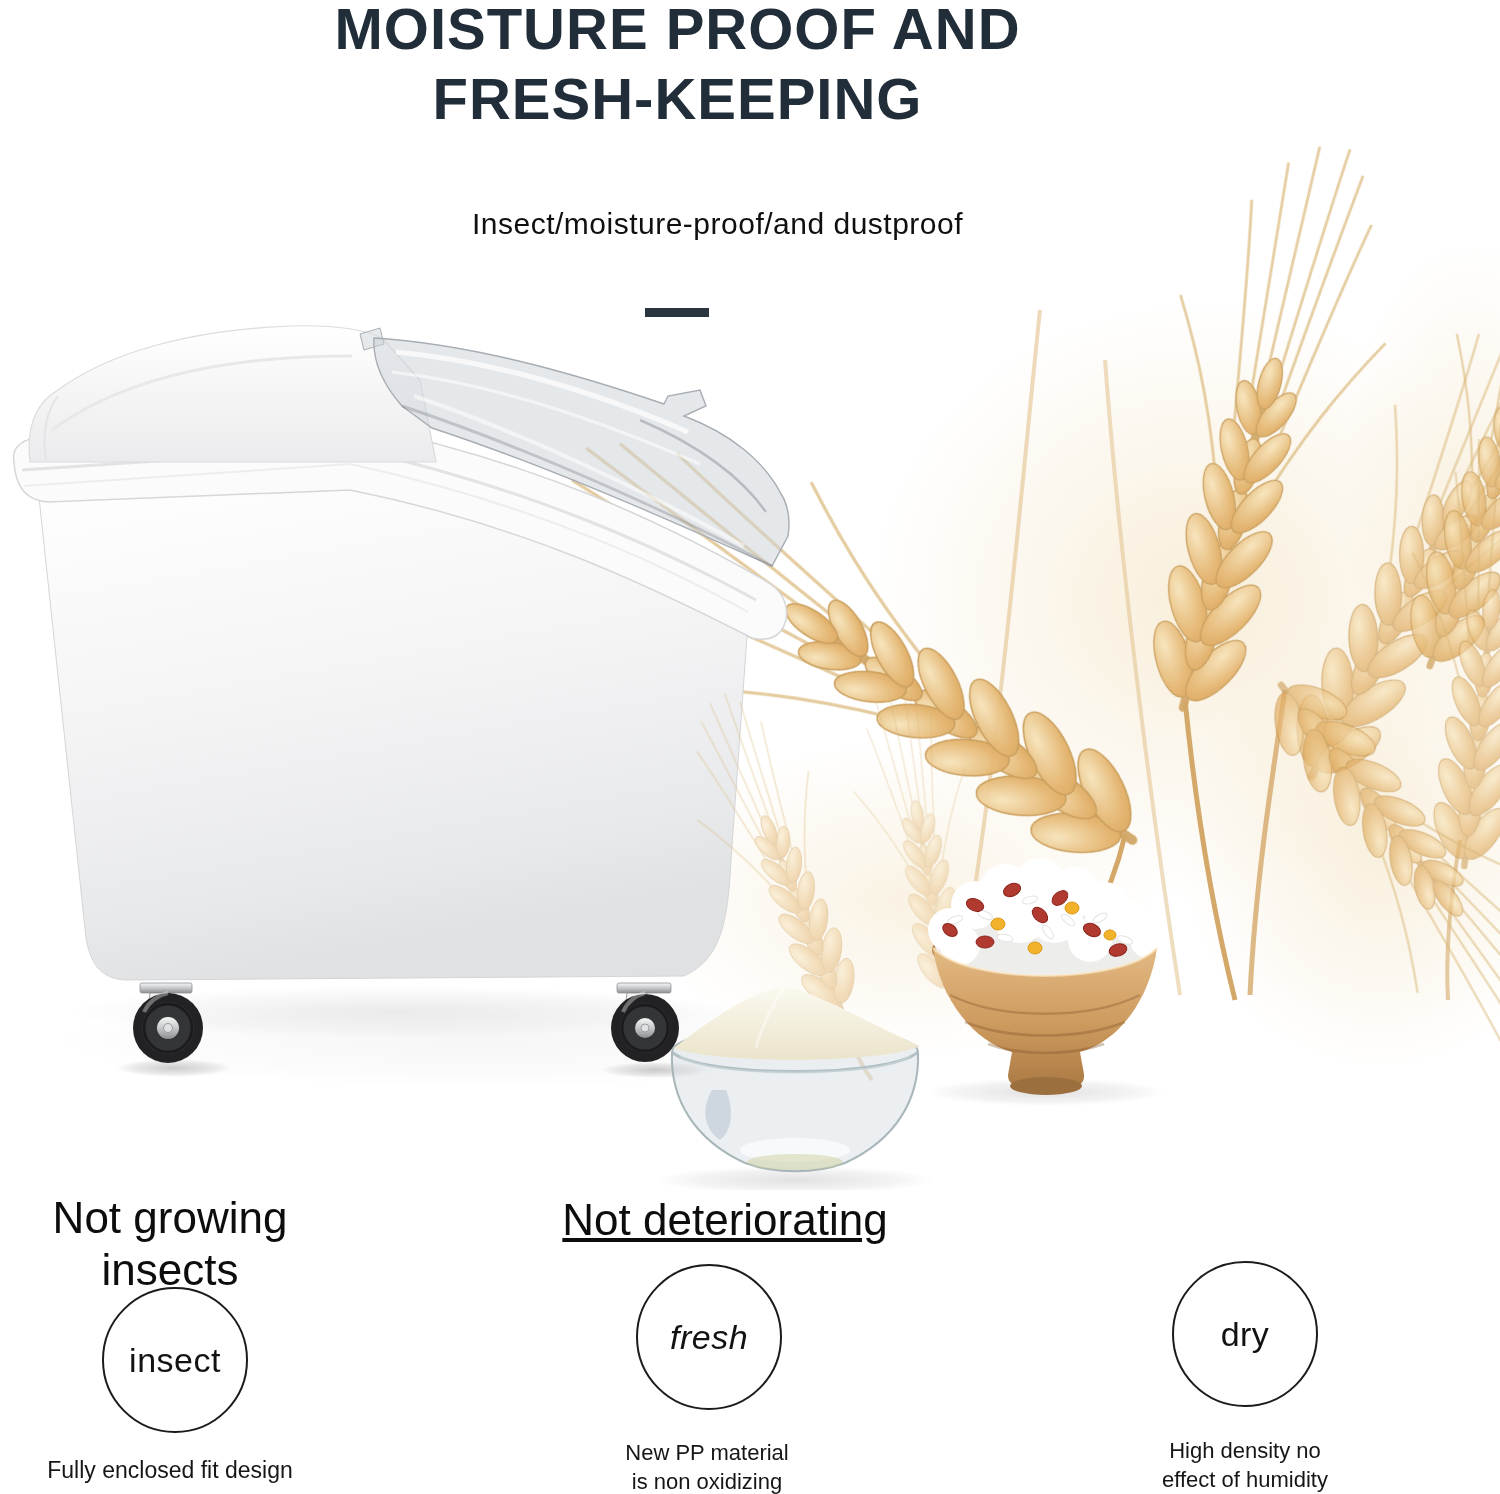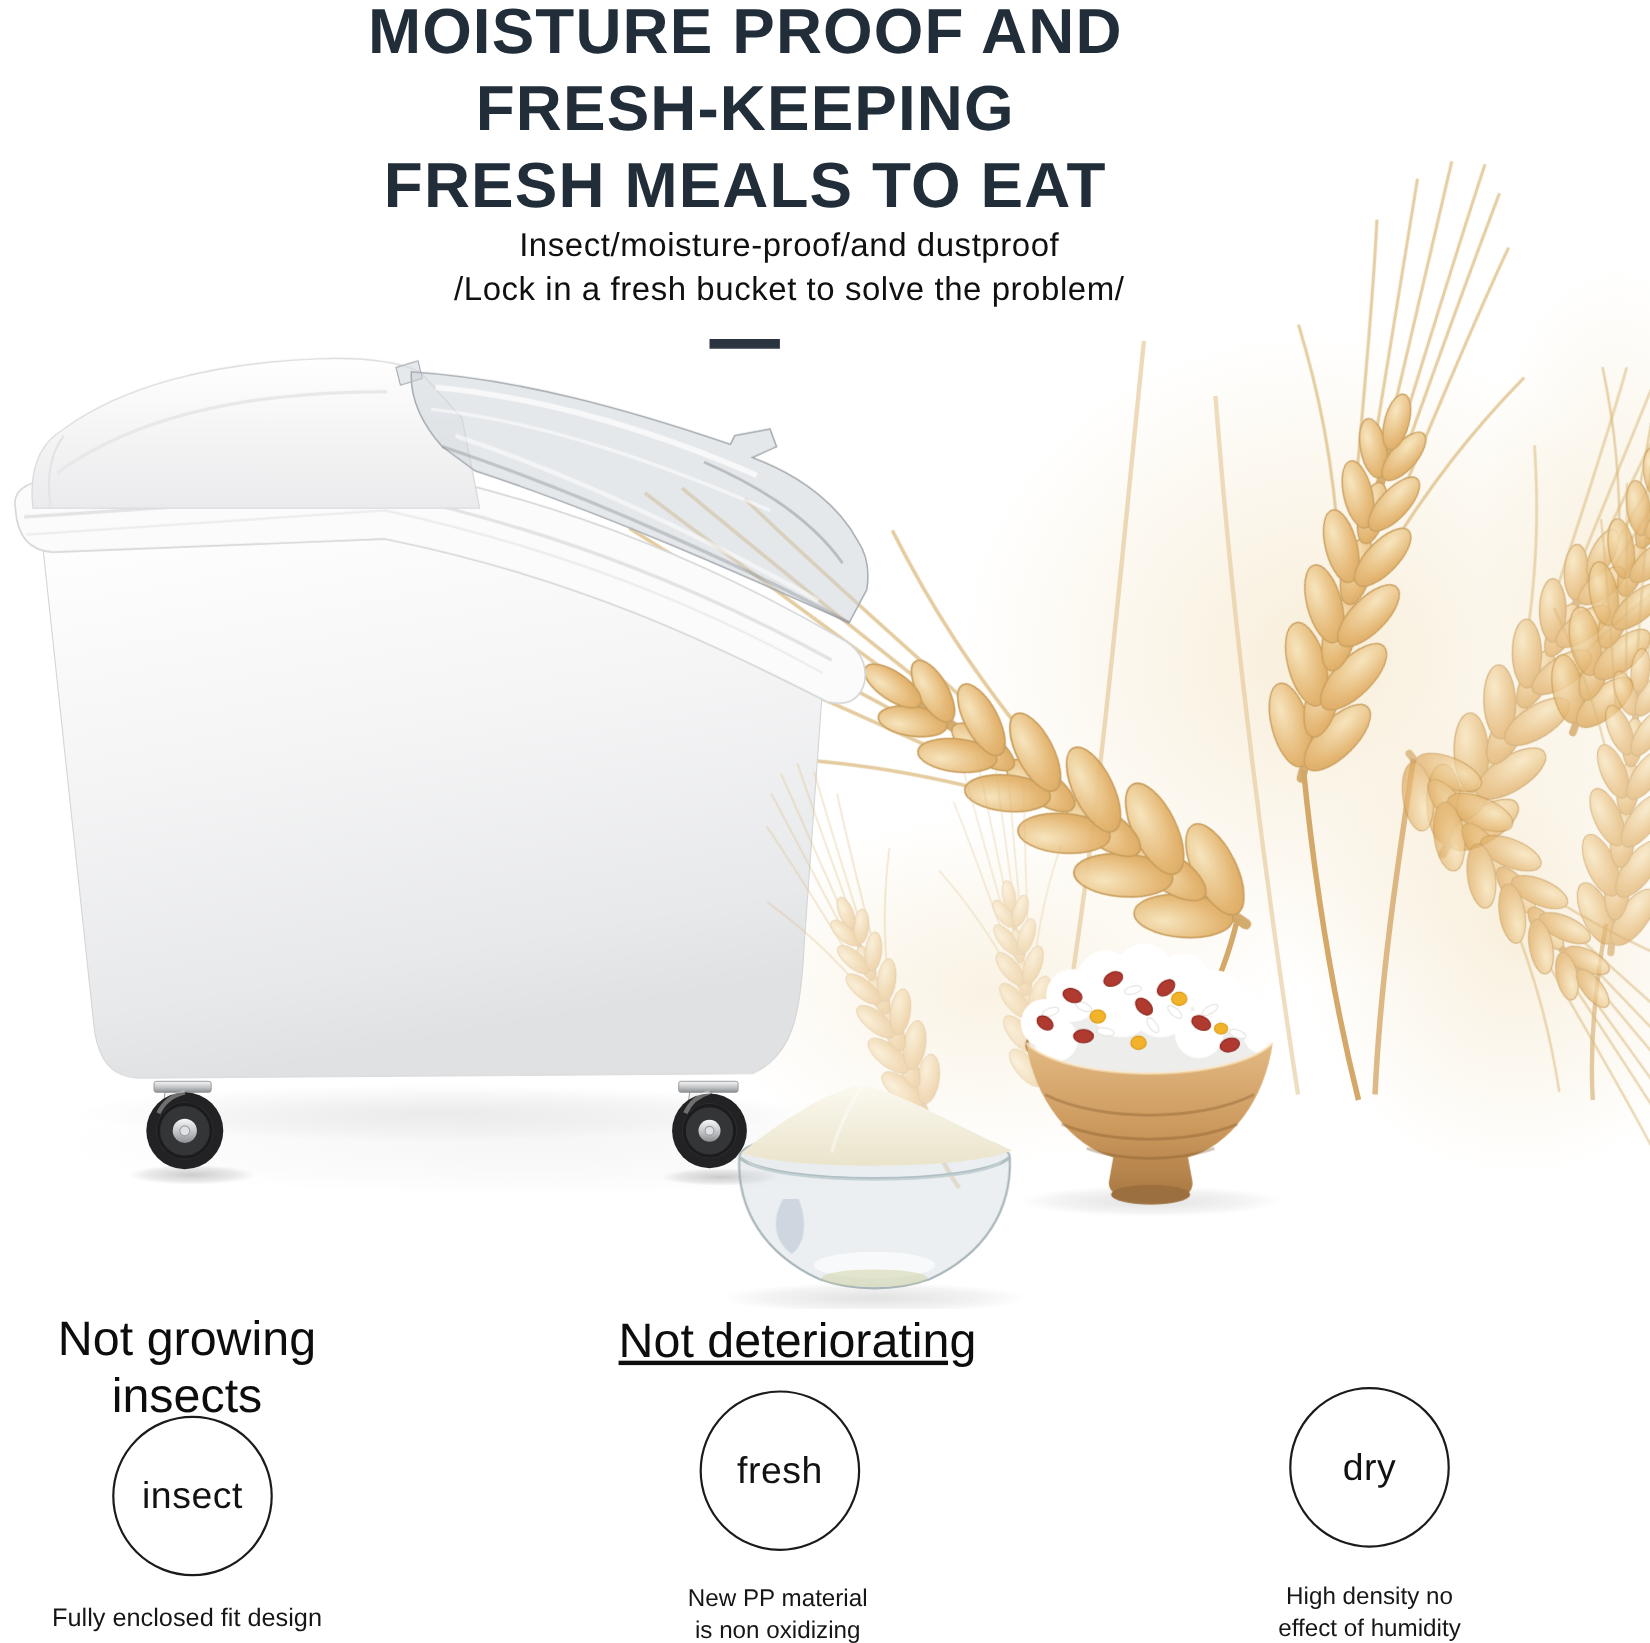--- a/index.html
+++ b/index.html
@@ -26,21 +26,21 @@
   .f-heading{position:absolute;text-align:center;font-size:44px;line-height:52px;color:#0d0d0d;}
   #f1h{left:0;top:1192px;width:340px;}
   #f2h{left:555px;top:1194px;width:340px;text-decoration:underline;}
   #f3h{left:1075px;top:1192px;width:340px;}
   .f-circle{
     position:absolute;width:142px;height:142px;border:2px solid #1b1b1b;border-radius:50%;
     display:flex;align-items:center;justify-content:center;
     font-size:34px;color:#121212;background:transparent;letter-spacing:0.5px;
   }
   #f1c{left:102px;top:1287px;}
-  #f2c{left:636px;top:1264px;}
+  #f2c{left:636px;top:1264px;font-style:italic;}
   #f3c{left:1172px;top:1261px;}
   .f-cap{position:absolute;text-align:center;color:#161616;}
   #f1cap{left:0;top:1455px;width:340px;font-size:23px;line-height:30px;}
   #f2cap{left:537px;top:1438px;width:340px;font-size:22px;line-height:29px;}
   #f3cap{left:1075px;top:1436px;width:340px;font-size:22px;line-height:29px;}
   .line{display:block;}
 </style>
 </head>
 <body>
 
@@ -299,25 +299,23 @@
       <path d="M680,1056 C706,1078 884,1078 910,1056" stroke="rgba(200,212,215,0.8)" stroke-width="2" fill="none"></path>
       <ellipse cx="795" cy="1150" rx="55" ry="12" fill="rgba(255,255,255,0.65)"></ellipse>
       <ellipse cx="795" cy="1162" rx="48" ry="8" fill="rgba(205,210,160,0.5)"></ellipse>
       <path d="M712,1090 C700,1110 705,1130 720,1140 C735,1128 732,1104 726,1090 Z" fill="rgba(140,160,185,0.3)"></path>
     </g>
   </svg>
 
   <div class="title">
     <span class="line">MOISTURE PROOF AND</span>
     <span class="line">FRESH-KEEPING</span>
-    <span class="line">FRESH MEALS TO EAT</span>
   </div>
   <div class="subtitle">
     <span class="line">Insect/moisture-proof/and dustproof</span>
-    <span class="line">/Lock in a fresh bucket to solve the problem/</span>
   </div>
   <div class="dash"></div>
 
   <div class="f-heading" id="f1h">
     <span class="line">Not growing</span>
     <span class="line">insects</span>
   </div>
   <div class="f-circle" id="f1c">
     <span>insect</span>
   </div>

